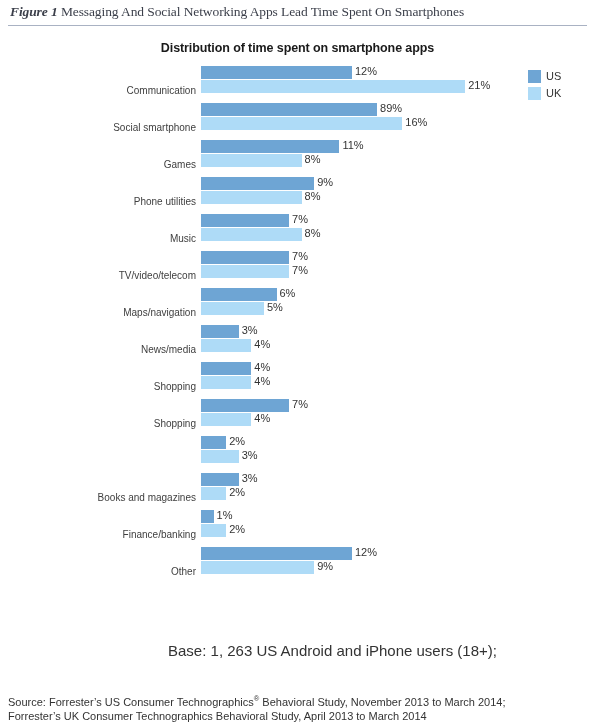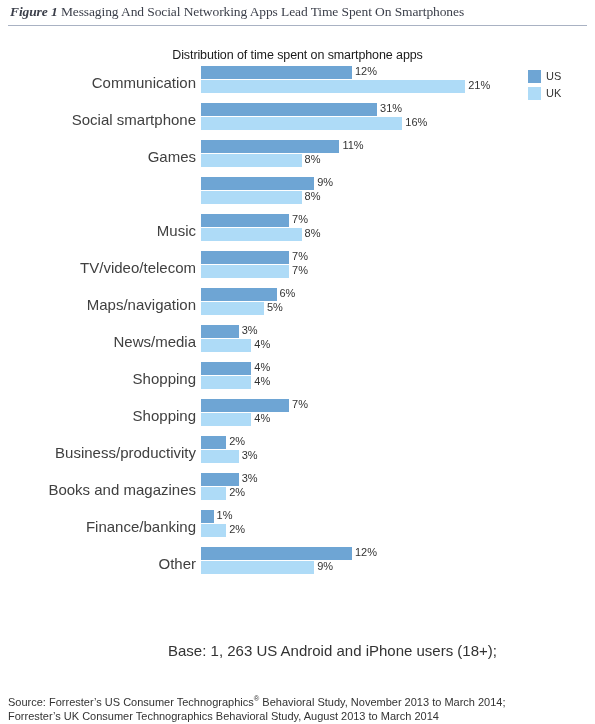--- a/index.html
+++ b/index.html
@@ -32,23 +32,23 @@
   .fig-rule {
     height: 1px;
     background: #a9b2c3;
     margin: 5px 8px 0 8px;
   }
 
   
   .chart-title {
     text-align: center;
     font-size: 12.5px;
-    font-weight: normal;
+    font-weight: bold;
     color: #1a1a1a;
-    margin-top: 22px;
+    margin-top: 15px;
     letter-spacing: -0.1px;
   }
 
   
   .legend {
     position: absolute;
     left: 528px;
     top: 70px;
   }
   .legend-row {
@@ -77,22 +77,22 @@
   }
   .group {
     position: relative;
     height: 37px;
   }
   .cat-label {
     position: absolute;
     right: 324px;       
     width: 190px;
     text-align: right;
-    top: 10px;
-    font-size: 15px;
+    top: 21px;
+    font-size: 10px;
     color: #404040;
     white-space: nowrap;
   }
   .bars {
     position: absolute;
     left: 201px;
     top: 2px;
   }
   .bar-row {
     position: relative;
@@ -182,21 +182,21 @@
           <span class="bar bar-uk" style="width: 264.2px;"></span>
           <span class="bar-value" style="left: 264.2px;">21%</span>
         </div>
       </div>
     </div>
     <div class="group">
       <div class="cat-label">Social smartphone</div>
       <div class="bars">
         <div class="bar-row">
           <span class="bar bar-us" style="width: 176.1px;"></span>
-          <span class="bar-value" style="left: 176.1px;">31%</span>
+          <span class="bar-value" style="left: 176.1px;">89%</span>
         </div>
         <div class="bar-row">
           <span class="bar bar-uk" style="width: 201.3px;"></span>
           <span class="bar-value" style="left: 201.3px;">16%</span>
         </div>
       </div>
     </div>
     <div class="group">
       <div class="cat-label">Games</div>
       <div class="bars">
@@ -204,20 +204,21 @@
           <span class="bar bar-us" style="width: 138.4px;"></span>
           <span class="bar-value" style="left: 138.4px;">11%</span>
         </div>
         <div class="bar-row">
           <span class="bar bar-uk" style="width: 100.6px;"></span>
           <span class="bar-value" style="left: 100.6px;">8%</span>
         </div>
       </div>
     </div>
     <div class="group">
+      <div class="cat-label">Phone utilities</div>
       <div class="bars">
         <div class="bar-row">
           <span class="bar bar-us" style="width: 113.2px;"></span>
           <span class="bar-value" style="left: 113.2px;">9%</span>
         </div>
         <div class="bar-row">
           <span class="bar bar-uk" style="width: 100.6px;"></span>
           <span class="bar-value" style="left: 100.6px;">8%</span>
         </div>
       </div>
@@ -294,21 +295,20 @@
           <span class="bar bar-us" style="width: 88.1px;"></span>
           <span class="bar-value" style="left: 88.1px;">7%</span>
         </div>
         <div class="bar-row">
           <span class="bar bar-uk" style="width: 50.3px;"></span>
           <span class="bar-value" style="left: 50.3px;">4%</span>
         </div>
       </div>
     </div>
     <div class="group">
-      <div class="cat-label">Business/productivity</div>
       <div class="bars">
         <div class="bar-row">
           <span class="bar bar-us" style="width: 25.2px;"></span>
           <span class="bar-value" style="left: 25.2px;">2%</span>
         </div>
         <div class="bar-row">
           <span class="bar bar-uk" style="width: 37.7px;"></span>
           <span class="bar-value" style="left: 37.7px;">3%</span>
         </div>
       </div>
@@ -355,14 +355,14 @@
   </div>
 
 <div class="base-note">
   <div>Base: 1, 263 US Android and iPhone users (18+);</div>
 </div>
 
 <div class="source">
   <div>
     <span>Source: Forrester’s US Consumer Technographics</span><sup>®</sup><span> Behavioral Study, November 2013 to March 2014;</span>
   </div>
-  <div>Forrester’s UK Consumer Technographics Behavioral Study, August 2013 to March 2014</div>
+  <div>Forrester’s UK Consumer Technographics Behavioral Study, April 2013 to March 2014</div>
 </div>
 
 </body></html>

